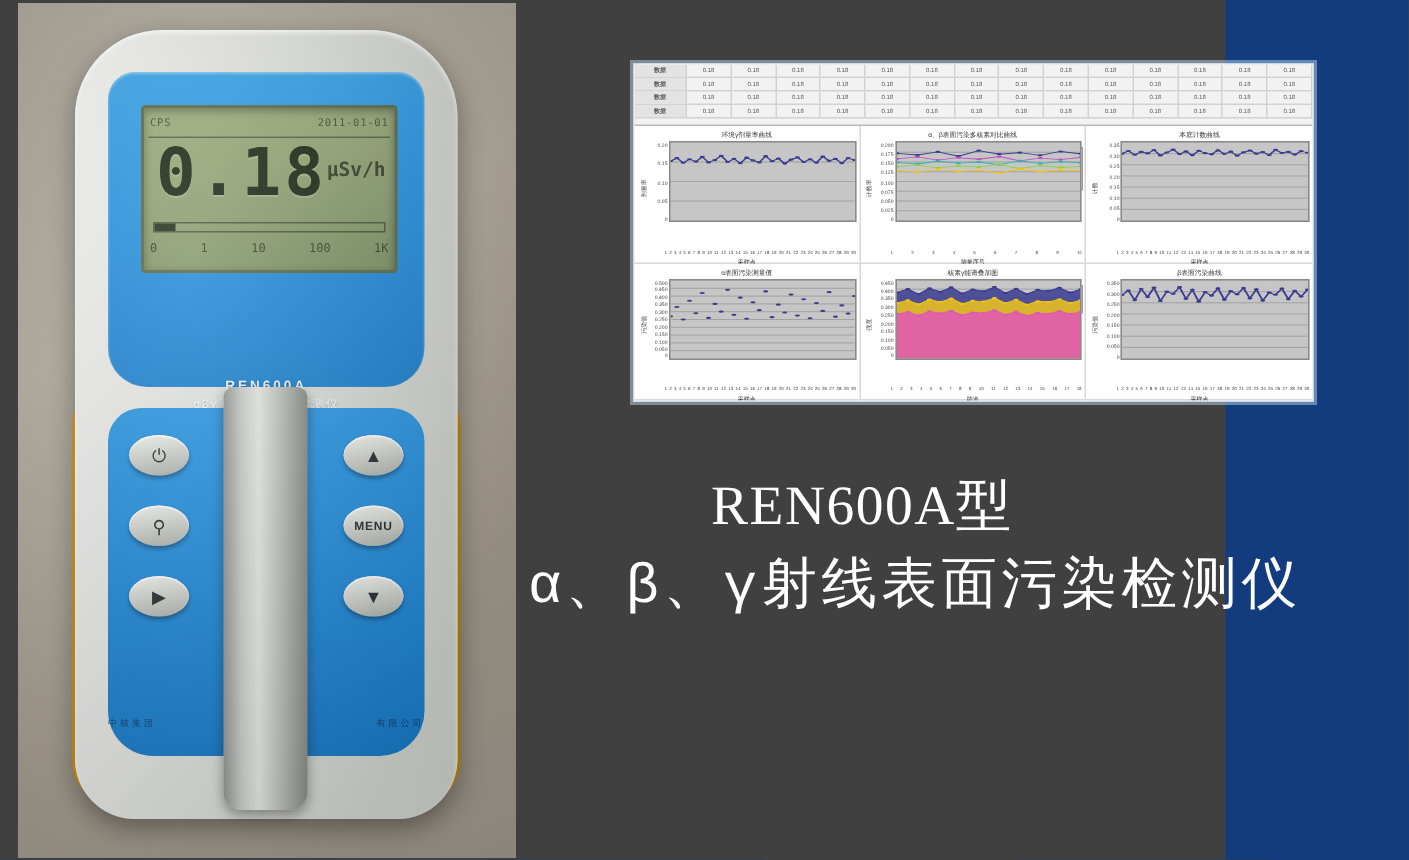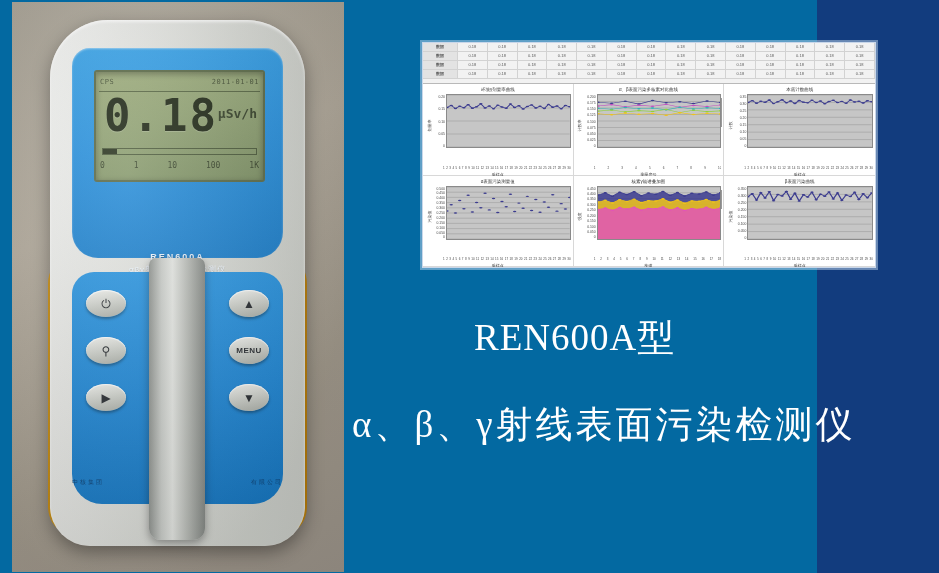--- a/index.html
+++ b/index.html
@@ -1,21 +1,21 @@
 <!DOCTYPE html>
 <html><head>
 <meta charset="utf-8">
 <style>
   html,body{margin:0;padding:0;}
   body{
     width:939px;height:573px;overflow:hidden;
     background:#123c7e;
     font-family:"Liberation Sans", sans-serif;
   }
-  .stage{position:relative;width:817px;height:573px;background:#0369a1;}
+  .stage{position:relative;width:817px;height:573px;background:#404040;}
 
   
   .photo{
     position:absolute;left:12px;top:2px;width:332px;height:570px;
     background:linear-gradient(155deg,#a9a396 0%,#b3ab9d 35%,#a49c8e 70%,#9c948a 100%);
     overflow:hidden;
   }
   .photo:after{
     content:"";position:absolute;inset:0;
     background:radial-gradient(ellipse at 35% 30%, rgba(255,255,255,.13), rgba(0,0,0,.10) 75%);
@@ -189,23 +189,23 @@
   
   .title-block{
     position:absolute;left:352px;top:316px;width:580px;color:#ffffff;
   }
   .t1{
     font-family:"Liberation Serif", serif;
     font-size:37px;line-height:44px;letter-spacing:1px;
     padding-left:122px;
   }
   .t2{
-    font-family:Liberation Serif, serif;
+    font-family:Liberation Mono, monospace;
     font-size:37px;line-height:48px;letter-spacing:3px;
-    margin-top:41px;
+    margin-top:8px;
   }
 </style>
 </head>
 <body>
 
 <div class="stage">
 
   <div class="photo">
     <div class="device">
       <div class="grip left"></div>

